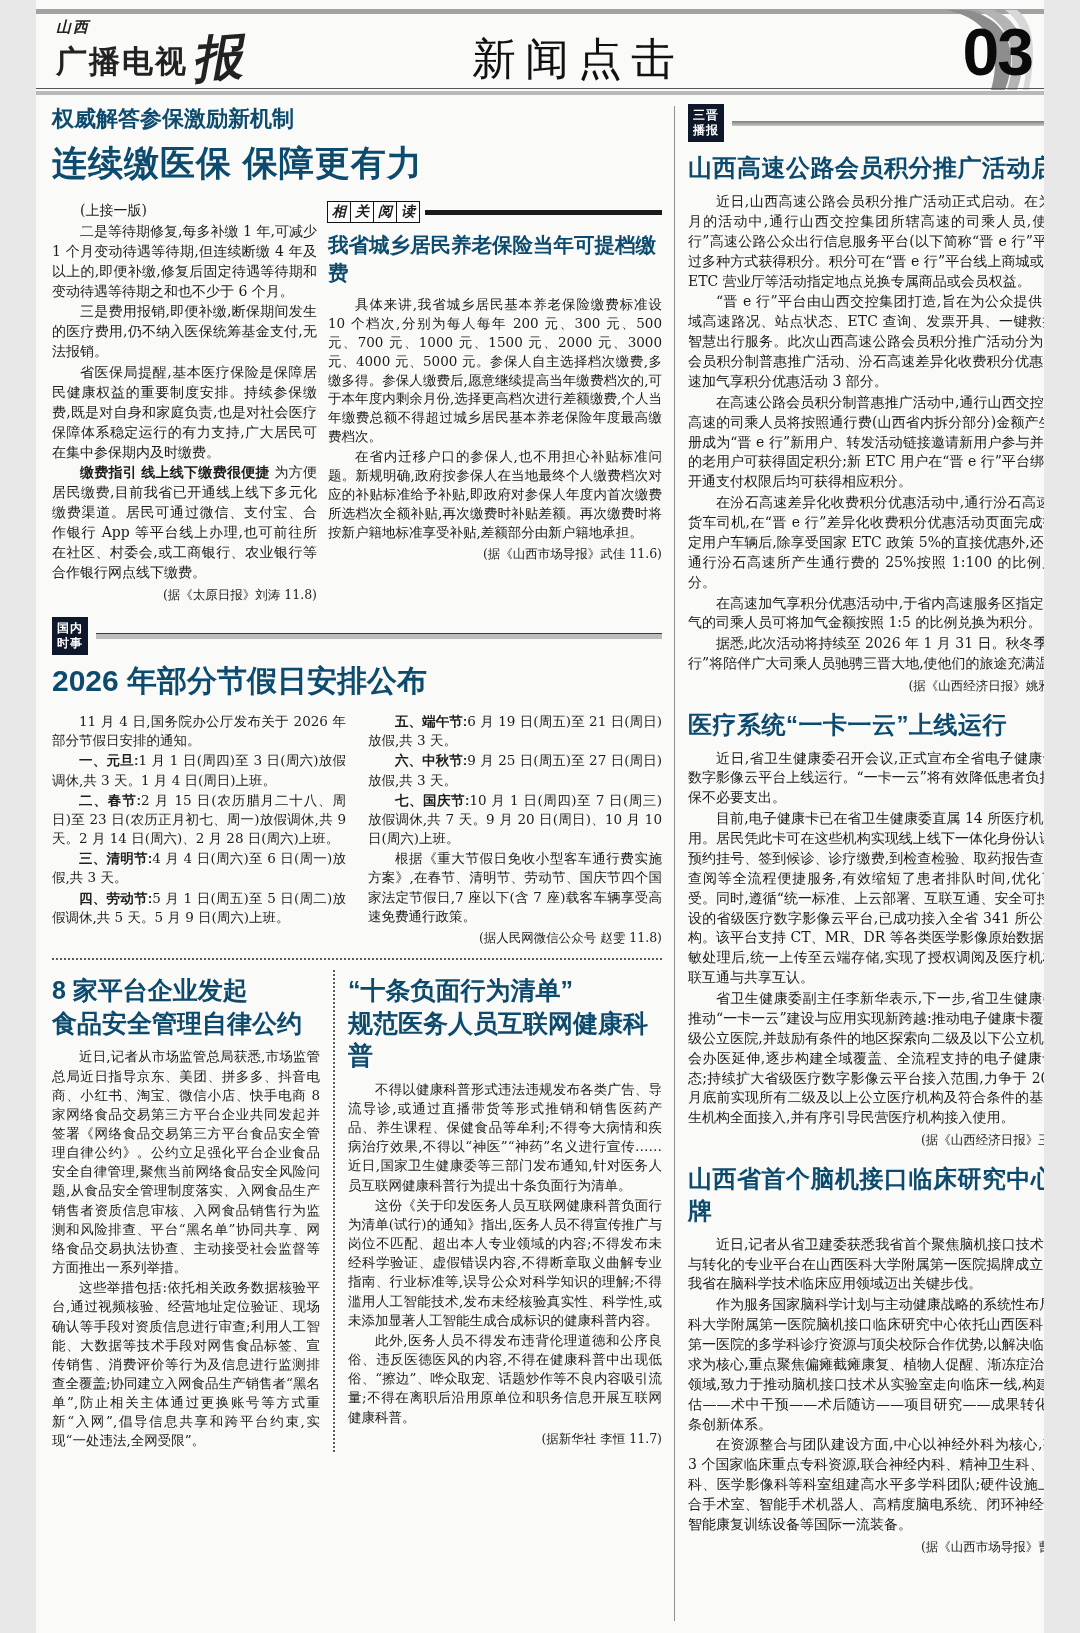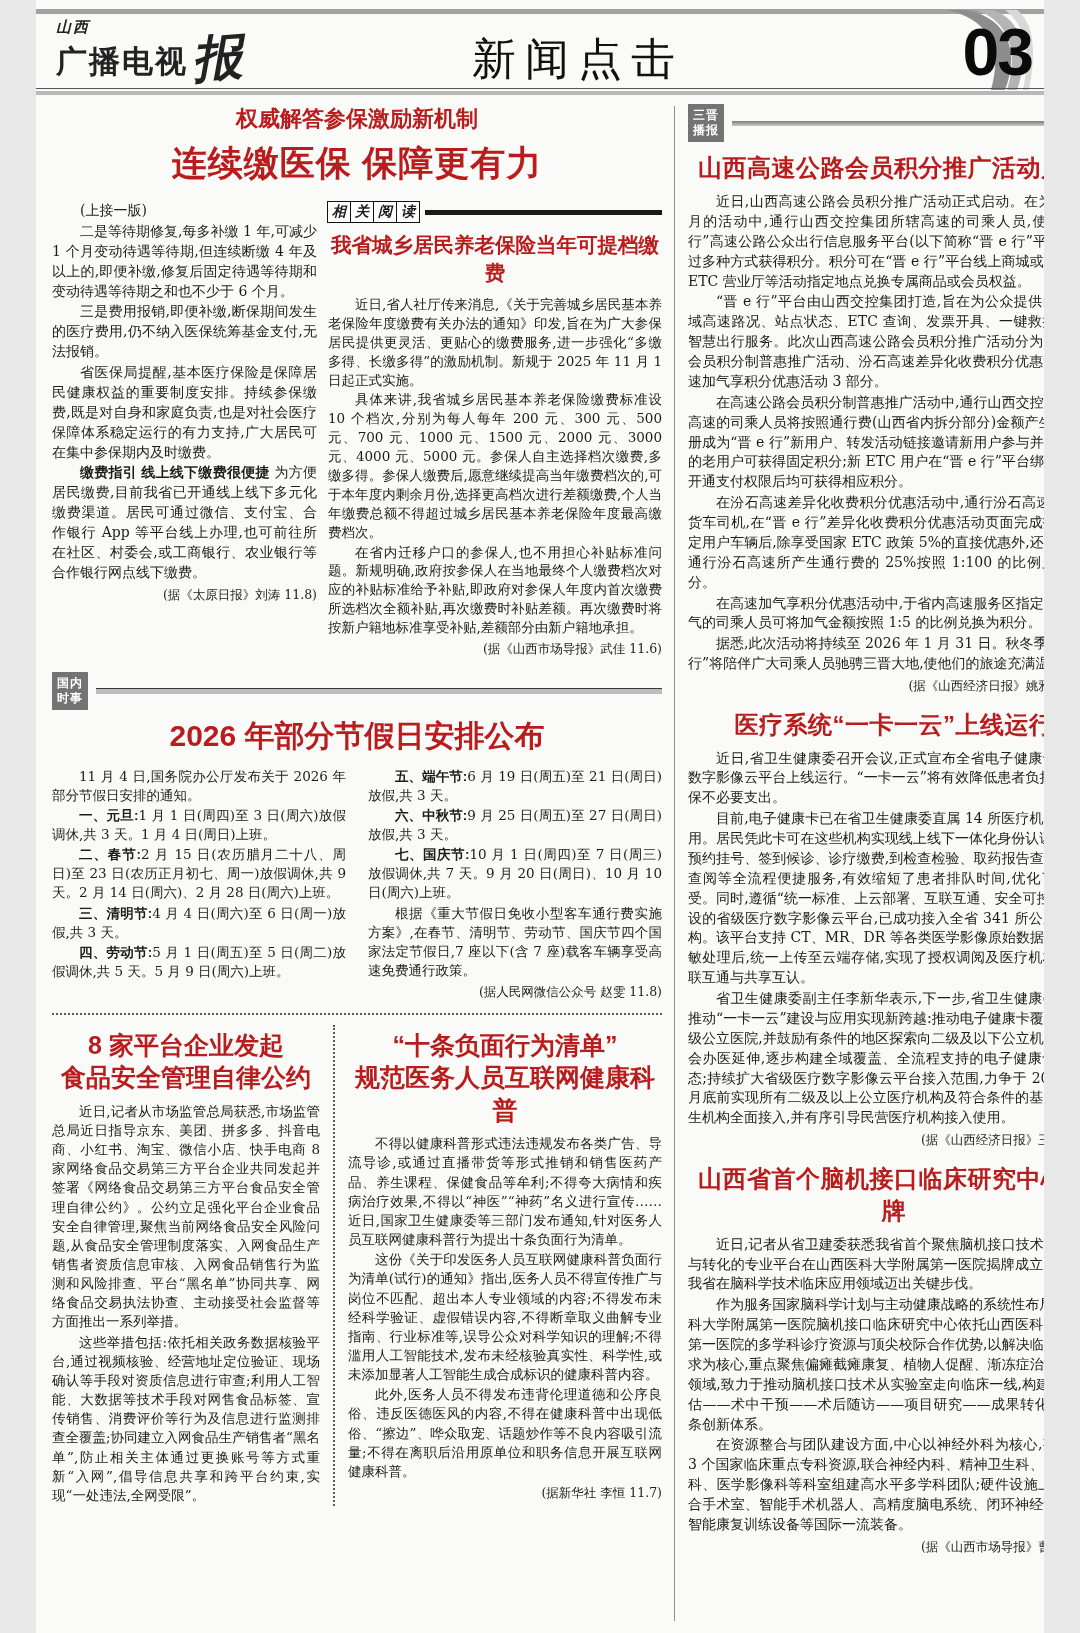--- a/index.html
+++ b/index.html
@@ -22,42 +22,42 @@
   .date-block { position:absolute; left:688px; top:33px; font-family:"Liberation Sans",sans-serif; color:#111; }
   .date-block .d1 { font-size:15px; font-weight:bold; margin-bottom:9px; letter-spacing:1px; }
   .date-block .d2 { font-size:13.5px; font-weight:bold; }
   .swoosh { position:absolute; left:905px; top:10px; }
   .page-num { position:absolute; right:12px; top:14px; font-size:66px; font-weight:bold;
               font-family:"Liberation Sans",sans-serif; letter-spacing:-2px; color:#0a0a0a; }
   
   .para { margin:0 0 1px 0; text-indent:2em; text-align:justify; line-height:1.42; }
   .para b { font-family:"Liberation Sans",sans-serif; }
   .attribution { text-align:right; font-size:12.5px; line-height:1.4; margin-top:3px; color:#222; }
-  .art-title { font-family:"Liberation Sans",sans-serif; font-weight:bold; text-align:center; color:#b91c1c; }
+  .art-title { font-family:"Liberation Sans",sans-serif; font-weight:bold; color:#0c4a6e; }
   
   .zone-leftmid { position:absolute; left:16px; top:102px; width:610px; }
   .divider-v { position:absolute; left:638px; top:106px; height:1515px; width:1px; background:#8f8f8f; }
   .zone-right  { position:absolute; left:652px; top:102px; width:412px; }
   
   .ms-kicker { font-size:22px; margin:2px 0 6px; }
   .ms-title  { font-size:35px; margin:0 0 14px; letter-spacing:1px; }
   .top-row { display:flex; gap:11px; }
   .ms-body { width:265px; font-size:14px; }
   
   .related { width:334px; }
   .rel-head { display:flex; align-items:center; margin-bottom:8px; }
   .rel-char { display:inline-block; border:1px solid #111; padding:1px 4px; font-size:14px; font-weight:bold;
               font-style:italic; margin-left:-1px; background:#fff; }
   .rel-line { flex:1; height:5px; background:#1a1a1a; margin-left:5px; }
   .rel-title { font-size:20.5px; margin:4px 0 8px; }
   .rel-body { font-size:13.5px; }
   .rel-body .para { line-height:1.4; }
   
   .badge-row { display:flex; align-items:center; margin:14px 0 6px; }
-  .badge { background:#737373; color:#fff; font-family:"Liberation Sans",sans-serif; font-size:12px;
+  .badge { background:#0f172a; color:#fff; font-family:"Liberation Sans",sans-serif; font-size:12px;
            font-weight:bold; text-align:center; line-height:1.25; padding:4px 5px; letter-spacing:1px; }
   .badge-line { flex:1; height:5px; margin-left:8px; background:linear-gradient(#7d7d7d,#c9c9c9); }
   .badge-line.double { height:5px; background:#bdbdbd; border-top:1px solid #3a3a3a; }
   
   .hol-title { font-size:30px; margin:6px 0 10px; }
   .hol-body { column-count:2; column-gap:22px; font-size:13.5px; }
   .hol-body .para { line-height:1.42; }
   
   .dotted-h { border-top:2px dotted #5a5a5a; margin:12px 0 10px; }
   .bottom-row { display:flex; }
@@ -120,21 +120,20 @@
         <div class="rel-head">
           <span class="rel-char">相</span>
           <span class="rel-char">关</span>
           <span class="rel-char">阅</span>
           <span class="rel-char">读</span>
           <span class="rel-line"></span>
         </div>
         <div class="art-title rel-title">我省城乡居民养老保险当年可提档缴费</div>
         <div class="rel-body">
           <div>
-              <p class="para">近日,省人社厅传来消息,《关于完善城乡居民基本养老保险年度缴费有关办法的通知》印发,旨在为广大参保居民提供更灵活、更贴心的缴费服务,进一步强化“多缴多得、长缴多得”的激励机制。新规于 2025 年 11 月 1 日起正式实施。</p>
               <p class="para">具体来讲,我省城乡居民基本养老保险缴费标准设 10 个档次,分别为每人每年 200 元、300 元、500 元、700 元、1000 元、1500 元、2000 元、3000 元、4000 元、5000 元。参保人自主选择档次缴费,多缴多得。参保人缴费后,愿意继续提高当年缴费档次的,可于本年度内剩余月份,选择更高档次进行差额缴费,个人当年缴费总额不得超过城乡居民基本养老保险年度最高缴费档次。</p>
               <p class="para">在省内迁移户口的参保人,也不用担心补贴标准问题。新规明确,政府按参保人在当地最终个人缴费档次对应的补贴标准给予补贴,即政府对参保人年度内首次缴费所选档次全额补贴,再次缴费时补贴差额。再次缴费时将按新户籍地标准享受补贴,差额部分由新户籍地承担。</p>
             </div>
           <div class="attribution">(据《山西市场导报》武佳 11.6)</div>
         </div>
       </div>
     </div>
 
     <div class="badge-row">
       <span class="badge">

